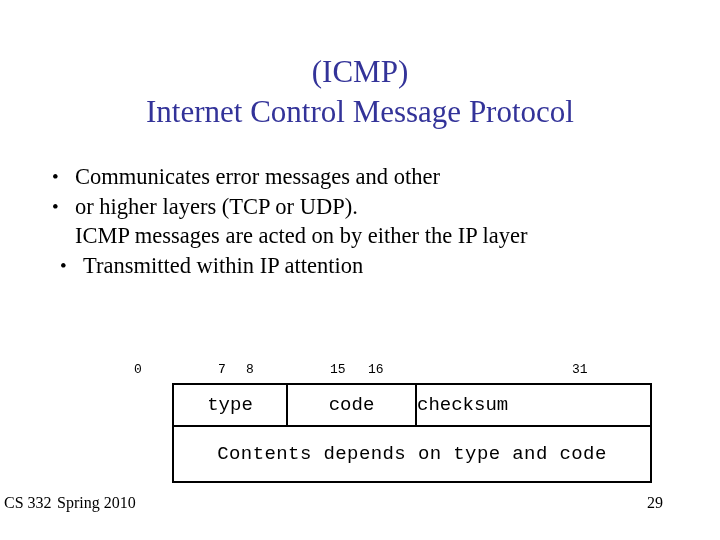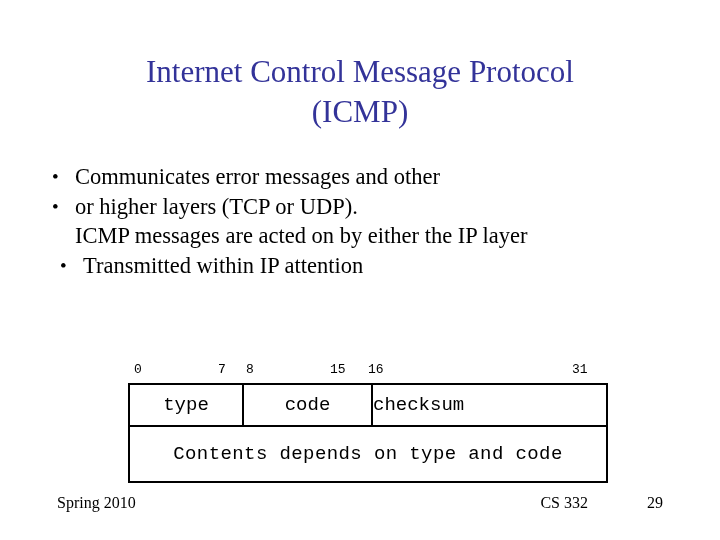--- a/index.html
+++ b/index.html
@@ -83,20 +83,21 @@
   .bit-8  { left: 118px; }
   .bit-15 { left: 202px; }
   .bit-16 { left: 240px; }
   .bit-31 { left: 444px; }
 
   #packet-table {
     border: 2px solid #14b8a6;
     border-collapse: collapse;
     width: 472px;
     table-layout: fixed;
+    margin-left: 44px;
   }
   #packet-table td {
     border: 2px solid #000000;
     font-family: "Liberation Mono", "DejaVu Sans Mono", monospace;
     font-size: 19px;
     color: #000000;
     padding: 0;
     overflow: visible;
     white-space: pre;
   }
@@ -124,31 +125,31 @@
     height: 20px;
     font-size: 16px;
     color: #000000;
   }
   #footer .f {
     position: absolute;
     top: 0;
     white-space: pre;
   }
   #footer .f-left   { left: 57px; }
-  #footer .f-center { left: 16px; width: 572px; text-align: right; }
+  #footer .f-center { left: 4px; width: 572px; text-align: left; }
   #footer .f-right  { right: 57px; }
 </style>
 </head>
 <body>
 
 <div id="slide">
 
   <div id="title">
+    <span class="tline">(ICMP)</span>
     <span class="tline">Internet Control Message Protocol</span>
-    <span class="tline">(ICMP)</span>
   </div>
 
   <div id="bullets">
 
     <div class="bullet-row indent-1">
       <span class="bullet-mark">•</span>
       <span class="bullet-text">
         <span class="l">Communicates error messages and other</span>
       </span>
     </div>

